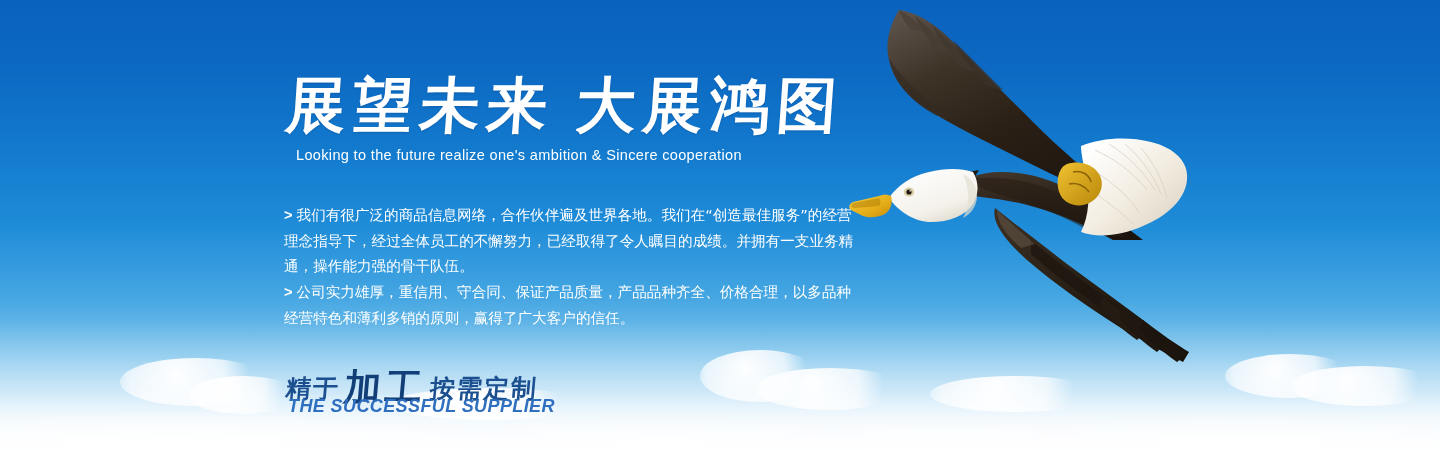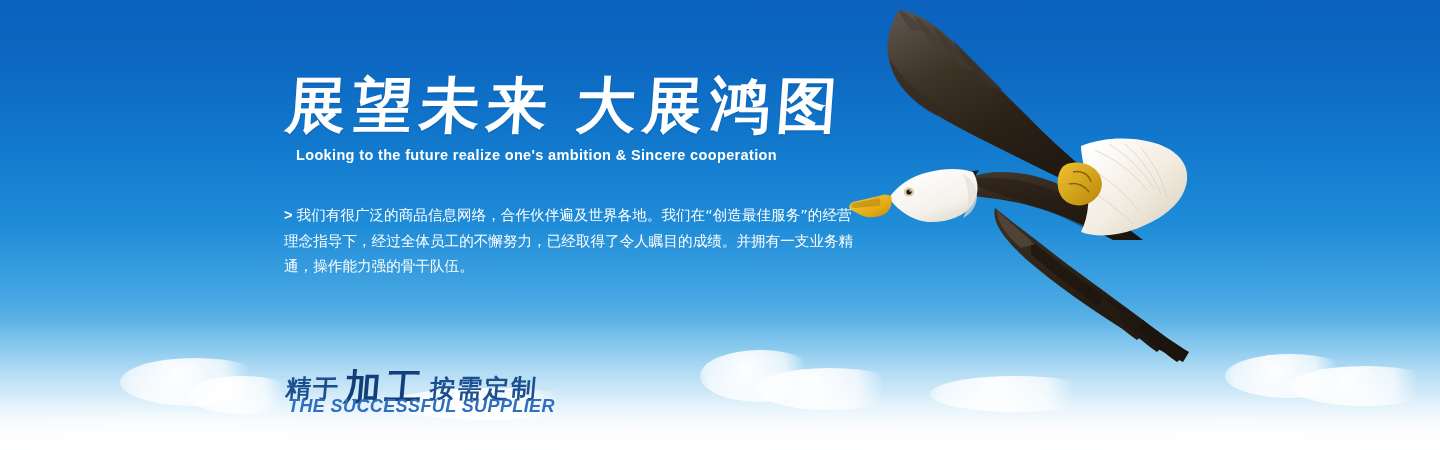--- a/index.html
+++ b/index.html
@@ -92,21 +92,21 @@
     transform: skewX(-4deg);
     text-shadow: 0 1px 2px rgba(0,40,90,.25);
   }
   .headline .gap { display: inline-block; width: 22px; }
   .subhead {
     position: absolute;
     left: 296px;
     top: 147px;
     color: #ffffff;
     font-size: 14.5px;
-    font-weight: 700;
+    font-weight: 400;
     letter-spacing: .35px;
     white-space: nowrap;
     text-align: center;
   }
 
   .body-block {
     position: absolute;
     left: 284px;
     top: 202px;
     width: 572px;
@@ -291,20 +291,23 @@
     <div class="headline">
       <span>展望未来</span><span class="gap"></span><span>大展鸿图</span>
     </div>
 
     <div class="subhead">Looking to the future realize one's ambition &amp; Sincere cooperation</div>
 
     <div class="body-block">
       <p class="para">
         <span class="mark">&gt;</span><span>我们有很广泛的商品信息网络，合作伙伴遍及世界各地。我们在“创造最佳服务”的经营理念指导下，经过全体员工的不懈努力，已经取得了令人瞩目的成绩。并拥有一支业务精通，操作能力强的骨干队伍。</span>
       </p>
+      <p class="para">
+        <span class="mark">&gt;</span><span>公司实力雄厚，重信用、守合同、保证产品质量，产品品种齐全、价格合理，以多品种经营特色和薄利多销的原则，赢得了广大客户的信任。</span>
+      </p>
     </div>
 
     <div class="sig">
       <span class="zh">精于</span><span class="zh big">加工</span><span class="zh">按需定制</span>
     </div>
 
     <div class="sig-en">THE SUCCESSFUL SUPPLIER</div>
   </div>
 
 </div>

